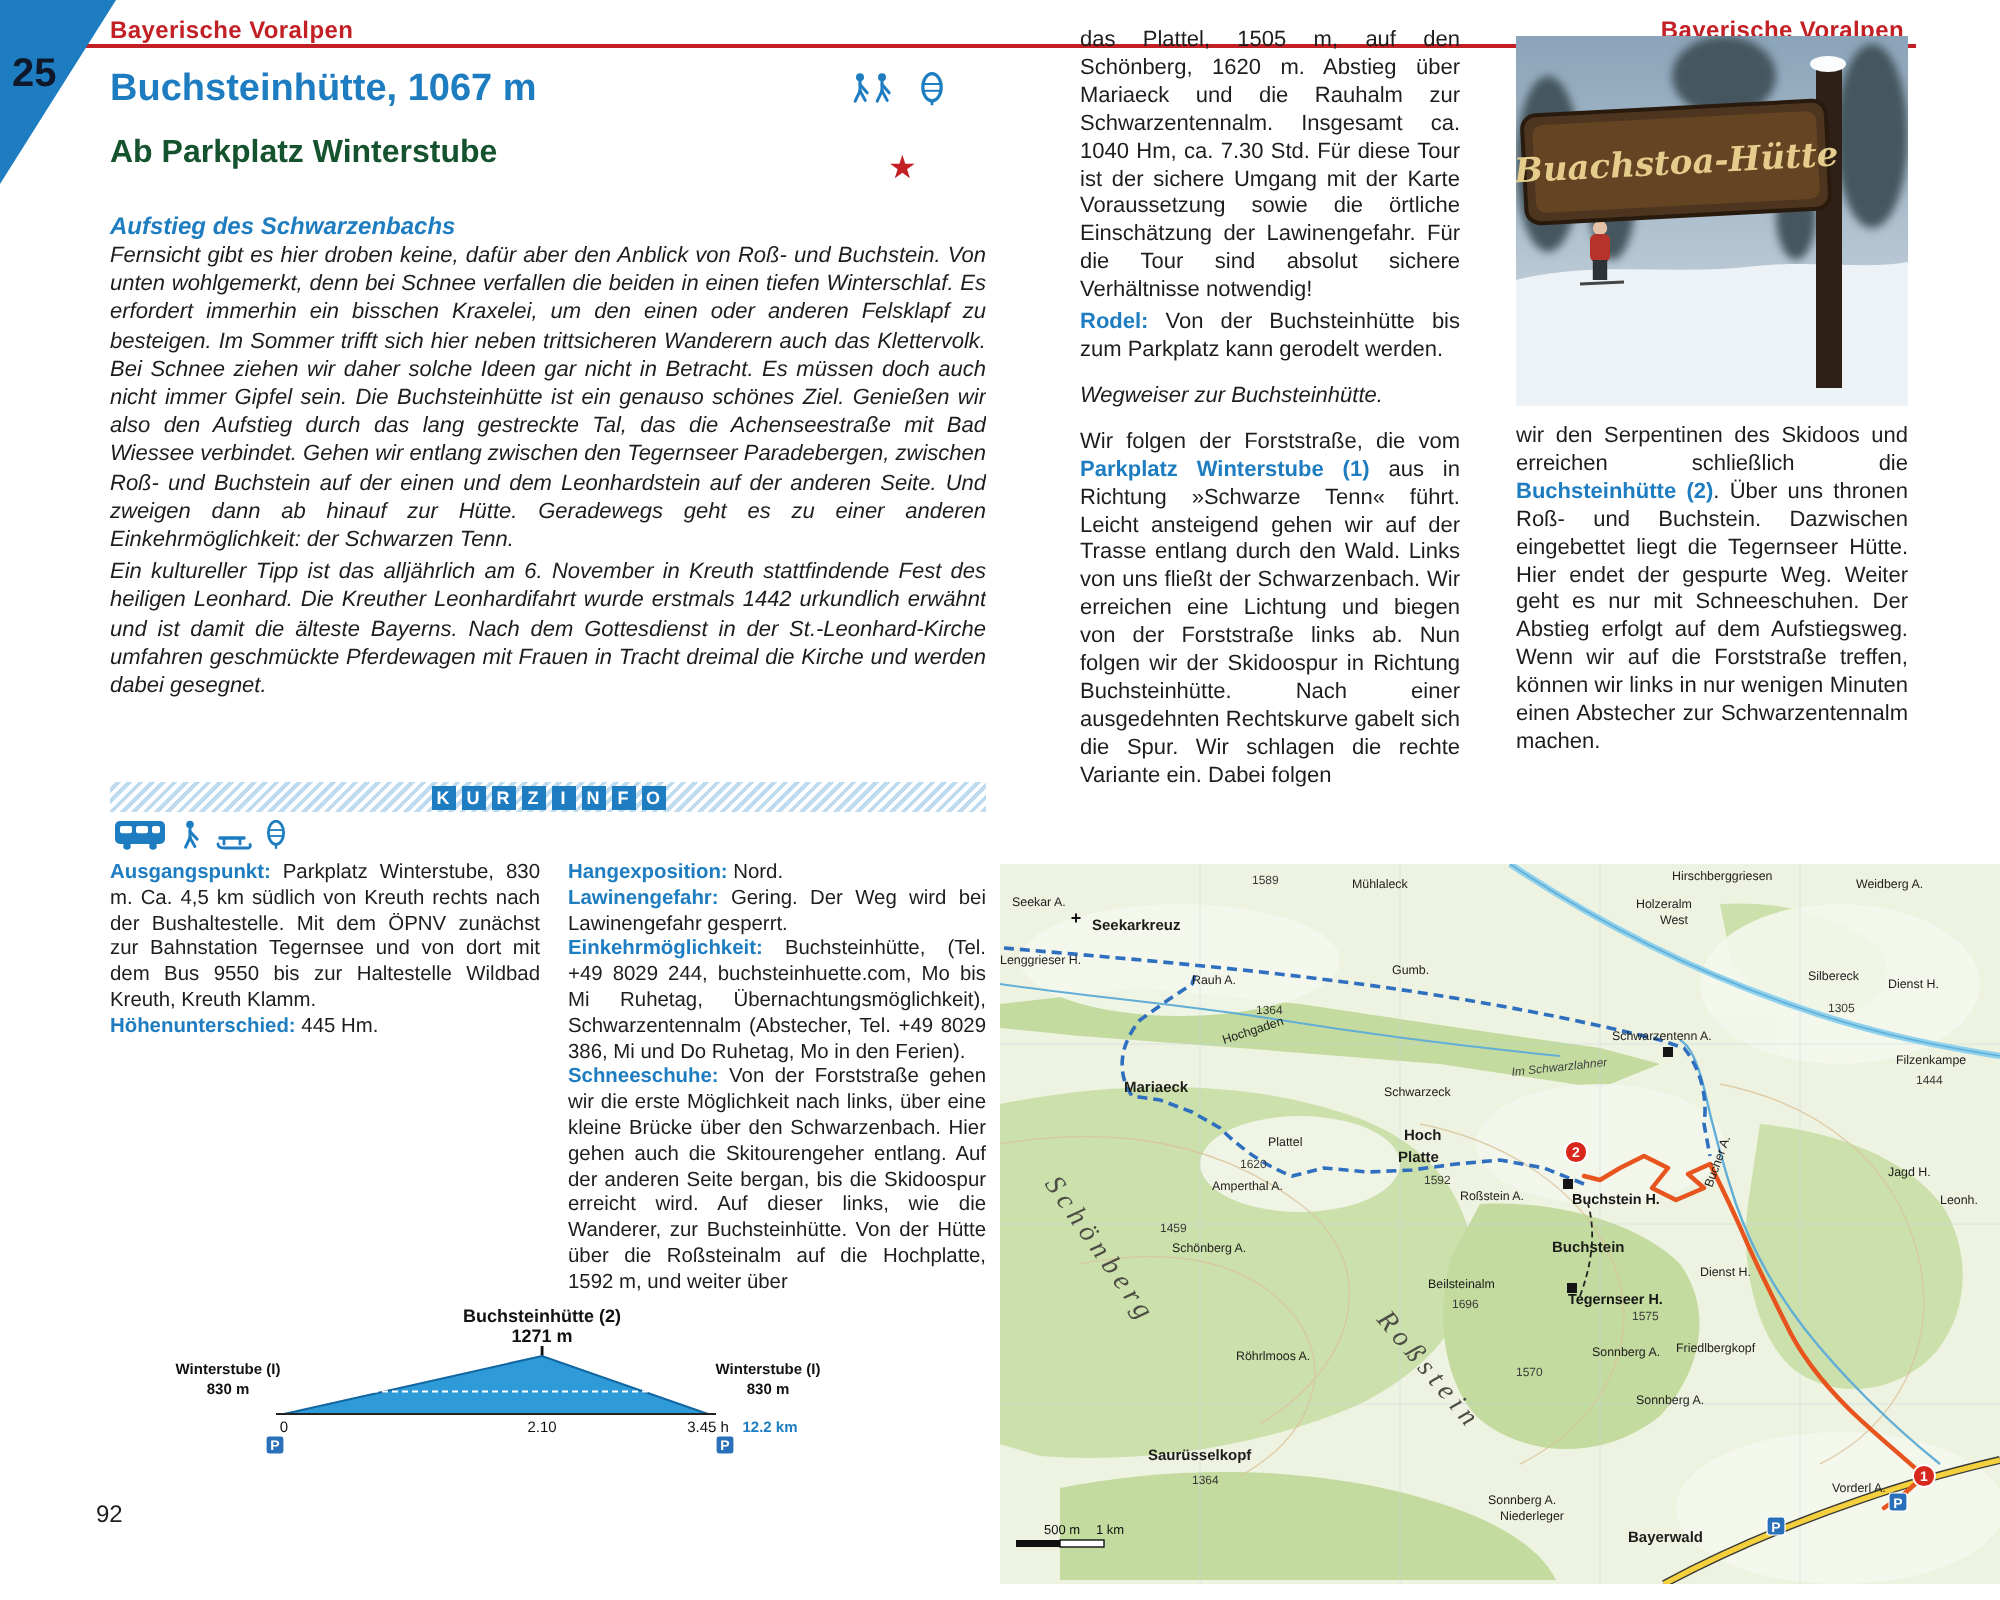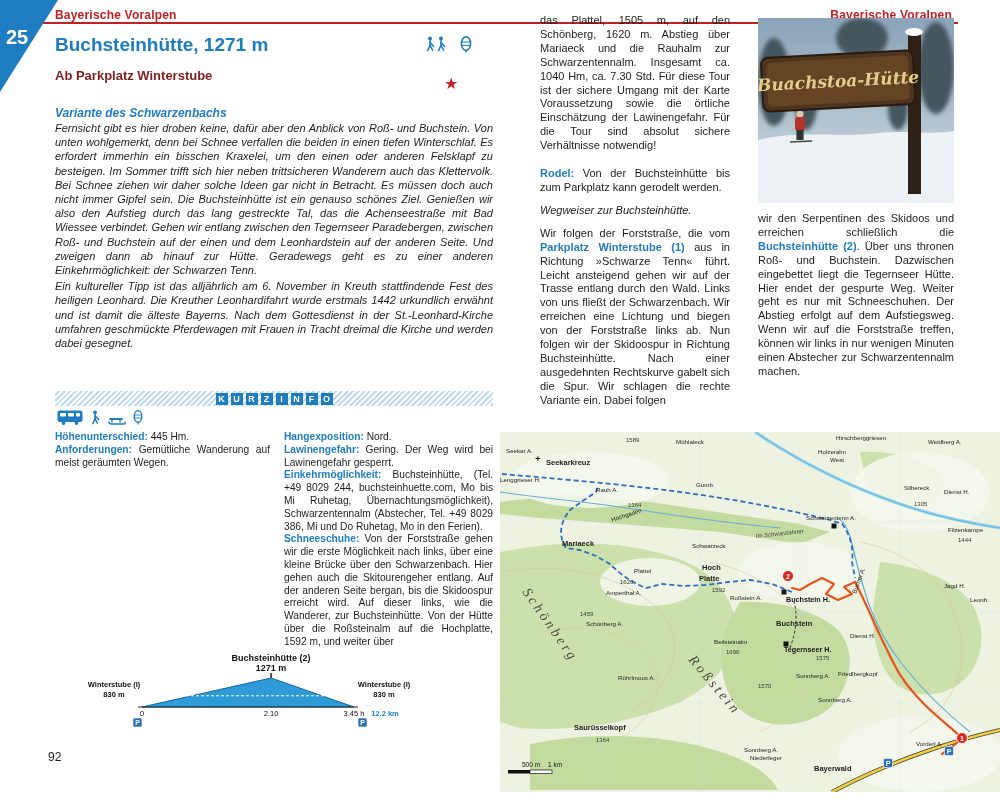--- a/index.html
+++ b/index.html
@@ -7,25 +7,25 @@
   body { font-family:"Liberation Sans",sans-serif; color:#1d1d1b; position:relative; overflow:hidden; }
 
   
   .hdr { position:absolute; top:8px; font-size:12px; font-weight:bold; color:#c32026; letter-spacing:.2px; }
   .hdr-left { left:55px; }
   .hdr-right { right:48px; }
   .hdr-rule { position:absolute; top:22px; left:38px; width:920px; height:2px; background:#c32026; }
 
   .corner { position:absolute; top:0; left:0; width:58px; height:92px; background:#1e7dc1;
             clip-path:polygon(0 0,100% 0,0 100%); z-index:5; }
-  .corner span { position:absolute; top:26px; left:6px; color:#ffffff; font-size:20px; font-weight:bold; }
+  .corner span { position:absolute; top:26px; left:6px; color:#0f172a; font-size:20px; font-weight:bold; }
 
   .title { position:absolute; top:34px; left:55px; font-size:19px; font-weight:bold; color:#1e7dc1; }
   .title-icons { position:absolute; top:36px; left:424px; display:flex; gap:8px; }
-  .subtitle { position:absolute; top:68px; left:55px; font-size:13px; font-weight:bold; color:#7f1d1d;text-align:center; }
+  .subtitle { position:absolute; top:68px; left:55px; font-size:16px; font-weight:bold; color:#14532d;text-align:center; }
   .star { position:absolute; top:74px; left:444px; font-size:16px; color:#c32026; }
 
   .intro-heading { position:absolute; top:106px; left:55px; font-size:12px; font-weight:bold; font-style:italic; color:#1e7dc1; }
   .intro { position:absolute; top:121px; left:55px; width:438px; height:266px; overflow:hidden;
            font-size:11px; line-height:14.2px; font-style:italic; text-align:justify; }
   .intro p + p { margin-top:2px; }
 
   
   .ki-bar { position:absolute; top:391px; left:55px; width:438px; height:15px;
             background:repeating-linear-gradient(135deg,#ffffff 0 2px,#bfdbf0 2px 4px);
@@ -55,21 +55,21 @@
   .pk { fill:#2a6fba; stroke:#fff; stroke-width:.6; }
   .pk-p { fill:#fff; font-size:7px; font-weight:bold; text-anchor:middle; }
 
   .pageno { position:absolute; left:48px; top:750px; font-size:12px; }
 
   
   .col2 { position:absolute; left:540px; top:14px; width:190px; height:412px; overflow:hidden;
           font-size:11px; line-height:13.9px; text-align:justify; }
   .col2 p { margin:0; }
   .col2 .caption { font-style:italic; text-align:left; margin:9px 2px 9px 0; }
-  .col2 .p-rodel { margin-top:14px; }
+  .col2 .p-rodel { margin-top:2px; }
   .seg-label, .seg-link { color:#1e7dc1; font-weight:bold; }
 
   .photo { position:absolute; left:758px; top:18px; width:196px; height:185px; overflow:hidden; }
   .col3 { position:absolute; left:758px; top:212px; width:196px; height:214px; overflow:hidden;
           font-size:11px; line-height:13.9px; text-align:justify; }
 
   
   .map { position:absolute; left:500px; top:432px; width:500px; height:360px; }
   .ml { font-size:7px; fill:#1d1d1b; }
   .ml.small { font-size:6.2px; }
@@ -91,21 +91,21 @@
 <div class="page">
 
   <div class="hdr hdr-left">Bayerische Voralpen</div>
   <div class="hdr hdr-right">Bayerische Voralpen</div>
   <div class="hdr-rule"></div>
 
   <div class="corner">
     <span>25</span>
   </div>
 
-  <h1 class="title">Buchsteinhütte, 1271 m</h1>
+  <h1 class="title">Buchsteinhütte, 1067 m</h1>
 
   <div class="title-icons">
     <svg width="26" height="16" viewBox="0 0 26 16">
       <g stroke="#1e7dc1" stroke-width="1.5" stroke-linecap="round">
         <circle cx="6" cy="2.6" r="2" fill="#1e7dc1" stroke="none"></circle>
         <line x1="6" y1="4.8" x2="6" y2="9.4"></line>
           <line x1="6" y1="9.4" x2="3.6" y2="14.6"></line>
         <line x1="6" y1="9.4" x2="8.6" y2="14.2"></line>
           <line x1="6" y1="6.2" x2="9.6" y2="10.4"></line>
         <circle cx="17" cy="2.6" r="2" fill="#1e7dc1" stroke="none"></circle>
@@ -119,21 +119,21 @@
       <ellipse cx="8" cy="7.6" rx="4.6" ry="6.8" fill="none" stroke="#1e7dc1" stroke-width="1.6"></ellipse>
       <line x1="4" y1="6" x2="12" y2="6" stroke="#1e7dc1" stroke-width="1"></line>
       <line x1="4" y1="9.4" x2="12" y2="9.4" stroke="#1e7dc1" stroke-width="1"></line>
       <line x1="8" y1="14.2" x2="8" y2="16.6" stroke="#1e7dc1" stroke-width="1.4"></line>
     </svg>
   </div>
 
   <div class="subtitle">Ab Parkplatz Winterstube</div>
   <div class="star">★</div>
 
-  <div class="intro-heading">Variante des Schwarzenbachs</div>
+  <div class="intro-heading">Aufstieg des Schwarzenbachs</div>
   <div class="intro">
     <p>Fernsicht gibt es hier droben keine, dafür aber den Anblick von Roß- und Buchstein. Von unten wohlgemerkt, denn bei Schnee verfallen die beiden in einen tiefen Winterschlaf. Es erfordert immerhin ein bisschen Kraxelei, um den einen oder anderen Felsklapf zu besteigen. Im Sommer trifft sich hier neben trittsicheren Wanderern auch das Klettervolk. Bei Schnee ziehen wir daher solche Ideen gar nicht in Betracht. Es müssen doch auch nicht immer Gipfel sein. Die Buchsteinhütte ist ein genauso schönes Ziel. Genießen wir also den Aufstieg durch das lang gestreckte Tal, das die Achenseestraße mit Bad Wiessee verbindet. Gehen wir entlang zwischen den Tegernseer Paradebergen, zwischen Roß- und Buchstein auf der einen und dem Leonhardstein auf der anderen Seite. Und zweigen dann ab hinauf zur Hütte. Geradewegs geht es zu einer anderen Einkehrmöglichkeit: der Schwarzen Tenn.</p>
     <p>Ein kultureller Tipp ist das alljährlich am 6. November in Kreuth stattfindende Fest des heiligen Leonhard. Die Kreuther Leonhardifahrt wurde erstmals 1442 urkundlich erwähnt und ist damit die älteste Bayerns. Nach dem Gottesdienst in der St.-Leonhard-Kirche umfahren geschmückte Pferdewagen mit Frauen in Tracht dreimal die Kirche und werden dabei gesegnet.</p>
   </div>
 
   <div class="ki-bar">
     <span id="ki-tiles" class="ki-tiles">
         <span class="ki-tile">K</span>
         <span class="ki-tile">U</span>
         <span class="ki-tile">R</span>
@@ -171,22 +171,22 @@
     </svg>
     <svg width="12" height="15" viewBox="0 0 12 15">
       <ellipse cx="6" cy="6.4" rx="3.8" ry="5.8" fill="none" stroke="#1e7dc1" stroke-width="1.4"></ellipse>
       <line x1="3" y1="5" x2="9" y2="5" stroke="#1e7dc1" stroke-width=".9"></line>
       <line x1="3" y1="8" x2="9" y2="8" stroke="#1e7dc1" stroke-width=".9"></line>
       <line x1="6" y1="12" x2="6" y2="14.4" stroke="#1e7dc1" stroke-width="1.2"></line>
     </svg>
   </div>
 
   <div class="ki-col ki-left">
+      <p class="ki-entry"><span class="ki-label">Ausgangspunkt: </span>Parkplatz Winterstube, 830 m. Ca. 4,5 km südlich von Kreuth rechts nach der Bushaltestelle. Mit dem ÖPNV zunächst zur Bahnstation Tegernsee und von dort mit dem Bus 9550 bis zur Haltestelle Wildbad Kreuth, Kreuth Klamm.</p>
       <p class="ki-entry"><span class="ki-label">Höhenunterschied: </span>445 Hm.</p>
-      <p class="ki-entry"><span class="ki-label">Anforderungen: </span>Gemütliche Wanderung auf meist geräumten Wegen.</p>
     </div>
   <div class="ki-col ki-right">
       <p class="ki-entry"><span class="ki-label">Hangexposition: </span>Nord.</p>
       <p class="ki-entry"><span class="ki-label">Lawinengefahr: </span>Gering. Der Weg wird bei Lawinengefahr gesperrt.</p>
       <p class="ki-entry"><span class="ki-label">Einkehrmöglichkeit: </span>Buchsteinhütte, (Tel. +49 8029 244, buchsteinhuette.com, Mo bis Mi Ruhetag, Übernachtungsmöglichkeit), Schwarzentennalm (Abstecher, Tel. +49 8029 386, Mi und Do Ruhetag, Mo in den Ferien).</p>
       <p class="ki-entry"><span class="ki-label">Schneeschuhe: </span>Von der Forststraße gehen wir die erste Möglichkeit nach links, über eine kleine Brücke über den Schwarzenbach. Hier gehen auch die Skitourengeher entlang. Auf der anderen Seite bergan, bis die Skidoospur erreicht wird. Auf dieser links, wie die Wanderer, zur Buchsteinhütte. Von der Hütte über die Roßsteinalm auf die Hochplatte, 1592 m, und weiter über</p>
     </div>
 
   <svg class="profile" viewBox="0 0 320 84">
     <text id="pf-title" class="pf-title" x="179.04347826086956" y="9">Buchsteinhütte (2)</text>

